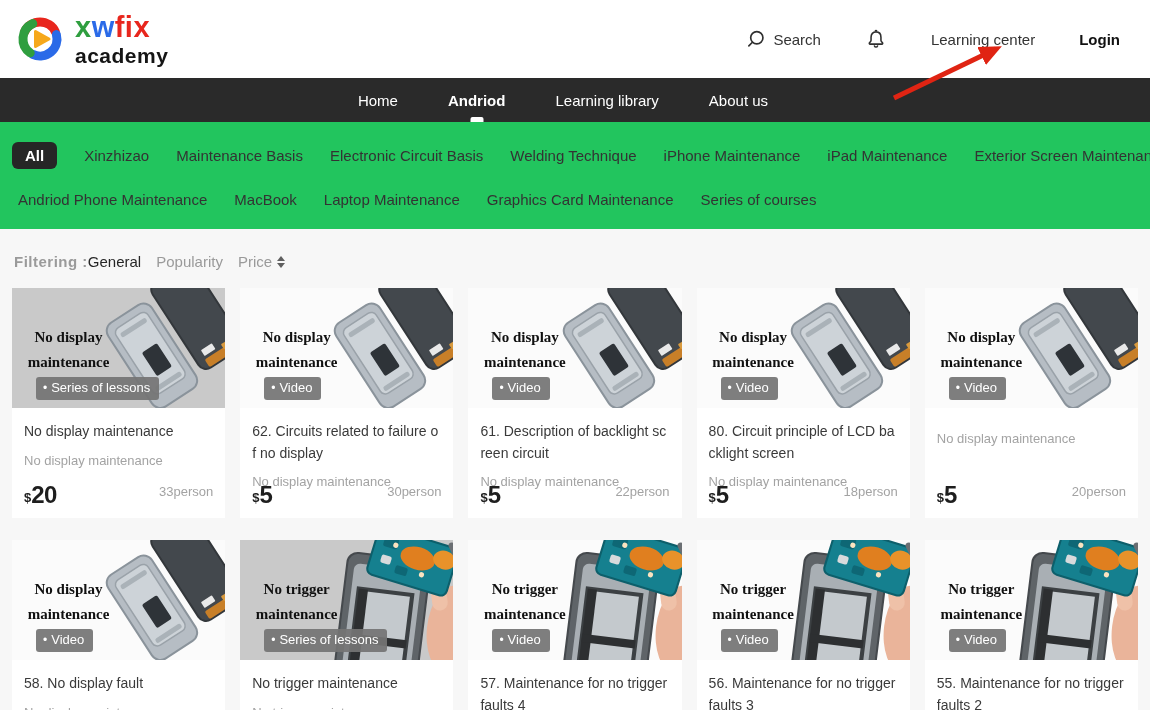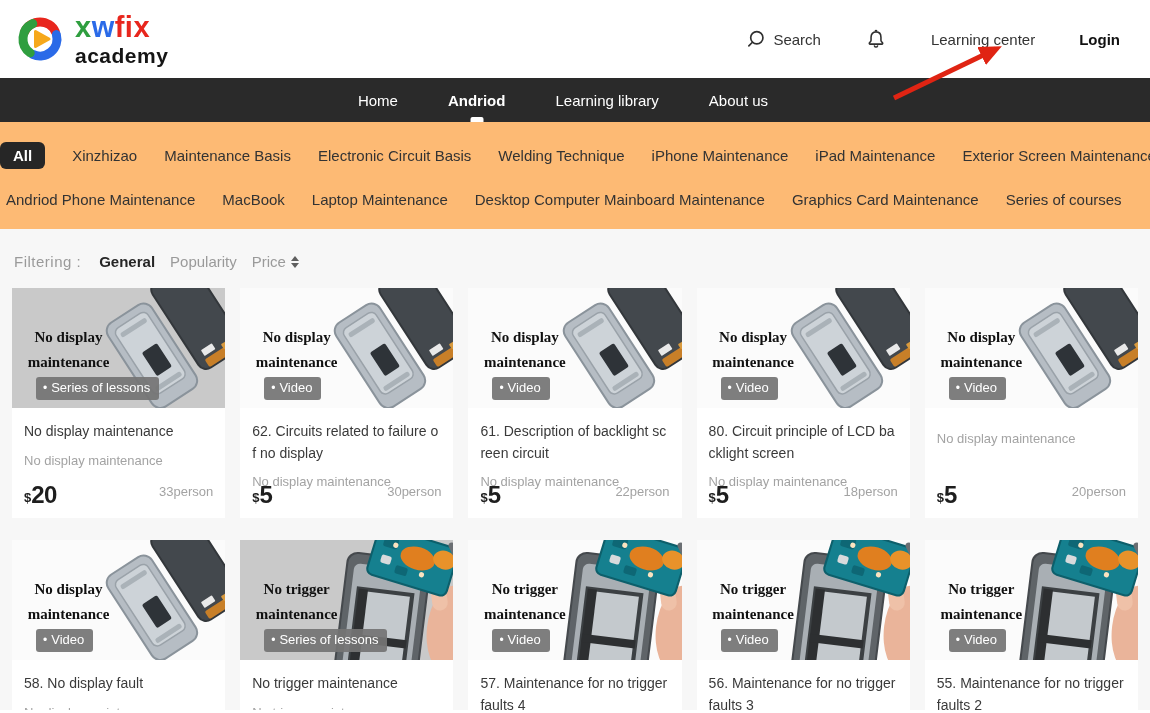--- a/index.html
+++ b/index.html
@@ -24,32 +24,32 @@
 
   
   .nav { height:44px; background:#2a2a2a; display:flex; justify-content:center;text-align:center; }
   .nav-inner { display:flex; gap:42px; transform:translateX(-12px); }
   .nav-item { color:#fff; font-size:15px; display:flex; align-items:center; position:relative; cursor:pointer; padding:0 4px; }
   .nav-item.active { font-weight:bold; }
   .nav-item.active::after { content:""; position:absolute; bottom:0; left:50%; transform:translateX(-50%);
     width:13px; height:5px; background:#fff; border-radius:2px 2px 0 0; }
 
   
-  .categories { background:#fdba74; padding:20px 0 16px; }
+  .categories { background:#22c55e; padding:20px 12px 16px; }
   .chip-row { display:flex; align-items:center; gap:27px; white-space:nowrap; }
   .chip-row + .chip-row { margin-top:17px; padding-left:6px; }
   .chip { font-size:15px; color:#333; cursor:pointer; padding:5px 0; border-radius:6px; }
   .chip.active { background:#262626; color:#fff; font-weight:bold; padding:5px 13px; }
 
   
   .content { background:#f7f7f7; height:481px; padding:24px 12px 0; overflow:hidden; }
   .filter-row { display:flex; align-items:center; font-size:15px; color:#9a9a9a; padding-left:2px; }
-  .filter-label { margin-right:18px; letter-spacing:.5px; }
+  .filter-label { letter-spacing:.5px;font-weight:bold; }
   .filter-opt { display:flex; align-items:center; gap:4px; margin-right:15px; color:#9a9a9a; cursor:pointer; }
-  .filter-opt.active { color:#262626; font-weight:bold; }
+  .filter-opt.active { color:#262626; font-weight:normal; }
   .sort-icon { display:none; flex-direction:column; gap:2px; margin-left:1px; }
   .filter-opt.sortable .sort-icon { display:inline-flex; }
   .sort-icon i { width:0; height:0; border-left:4px solid transparent; border-right:4px solid transparent; display:block; }
   .sort-up { border-bottom:5px solid #5f5f5f; }
   .sort-down { border-top:5px solid #5f5f5f; }
 
   
   .cards { display:grid; grid-template-columns:repeat(5,1fr); gap:22px 15px; margin-top:18px; }
   .card { background:#fff; cursor:pointer; }
   .thumb { position:relative; height:120px; overflow:hidden; }
@@ -156,23 +156,20 @@
       </div>
       <div class="chip-row">
         <div class="chip">
     <span>Andriod Phone Maintenance</span>
   </div>
         <div class="chip">
     <span>MacBook</span>
   </div>
         <div class="chip">
     <span>Laptop Maintenance</span>
-  </div>
-        <div class="chip">
-    <span>Desktop Computer Mainboard Maintenance</span>
   </div>
         <div class="chip">
     <span>Graphics Card Maintenance</span>
   </div>
         <div class="chip">
     <span>Series of courses</span>
   </div>
       </div>
     </div>
 </div>

